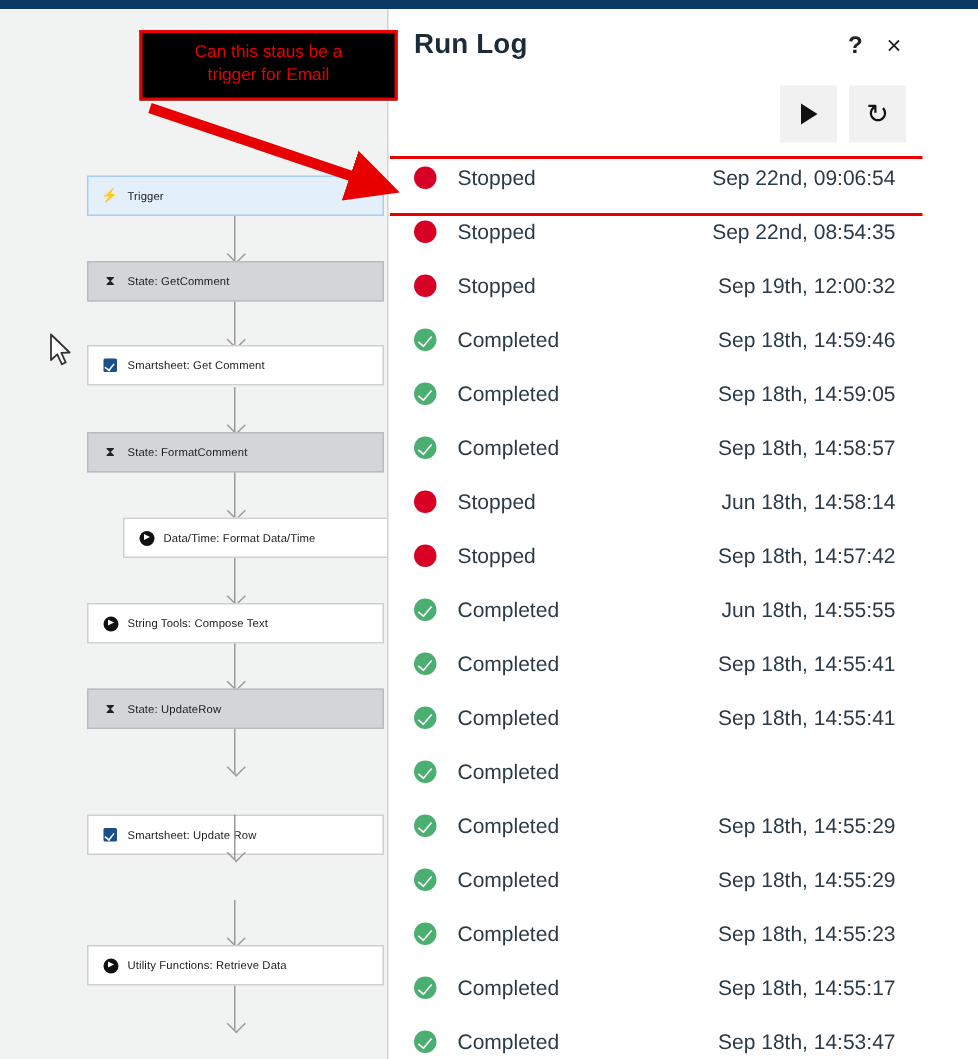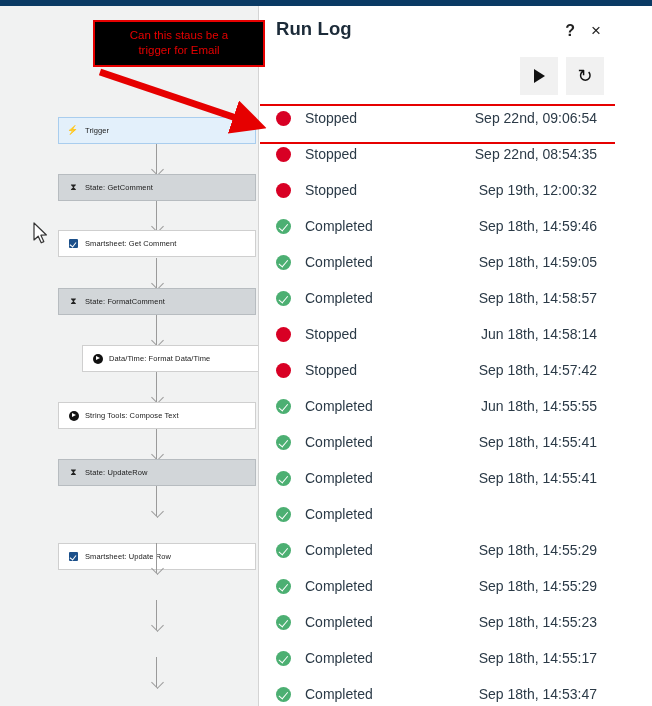--- a/index.html
+++ b/index.html
@@ -357,20 +357,26 @@
         </div>
         <div class="connector" style="top: 480px; height: 30px;"></div>
         <div class="node" style="top: 510px; margin-top: 27px;">
           <span class="ico">
             <span class="ico-sheet"></span>
           </span>
           <span>Smartsheet: Update Row</span>
         </div>
         <div class="connector" style="top: 537px; height: 30px;"></div>
         <div class="connector" style="top: 594px; height: 30px;"></div>
+        <div class="node" style="top: 624px;">
+          <span class="ico">
+            <span class="ico-play"></span>
+          </span>
+          <span>Utility Functions: Retrieve Data</span>
+        </div>
         <div class="connector" style="top: 651px; height: 30px;"></div>
       </div>
   </div>
 
   <div class="callout">
     <div>Can this staus be a</div>
     <div>trigger for Email</div>
   </div>
 
   <svg class="arrow-svg" viewBox="0 0 652 706">

